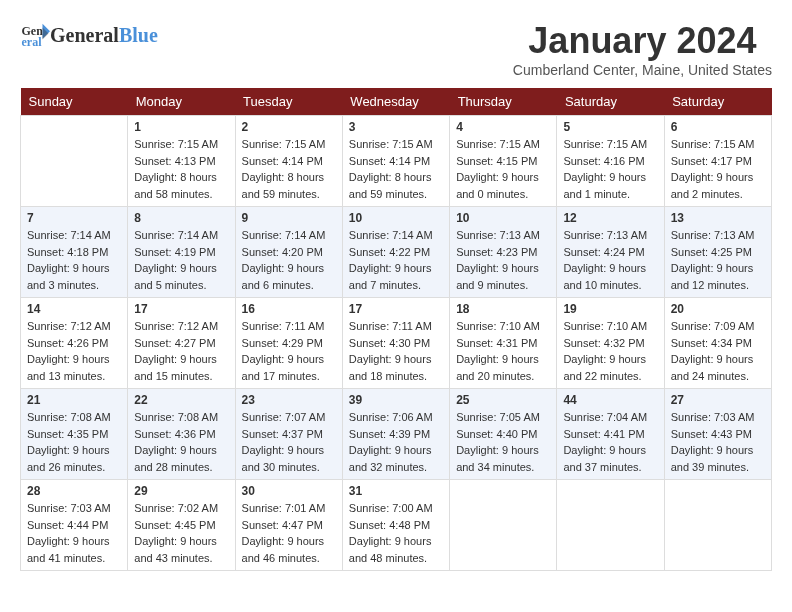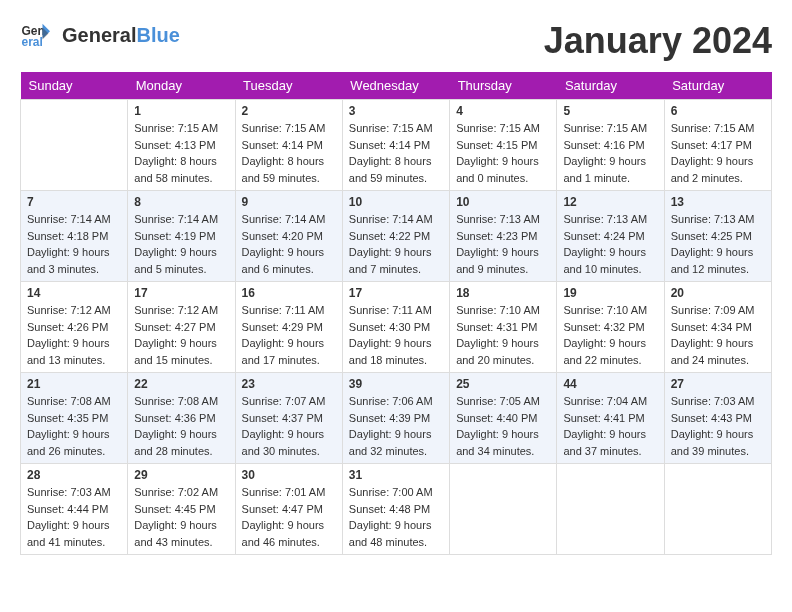--- a/index.html
+++ b/index.html
@@ -12,21 +12,22 @@
     }
     .header {
       display: flex;
       justify-content: space-between;
       align-items: flex-start;
       margin-bottom: 10px;
     }
     .logo {
       display: flex;
       align-items: center;
-      gap: 12px;
+      gap: 0;
+      font-family: Liberation Serif, serif;
     }
     .logo-text-general {
       font-size: 20px;
       font-weight: bold;
       color: #333;
     }
     .logo-text-blue {
       font-size: 20px;
       font-weight: bold;
       color: #4a90d9;
@@ -45,21 +46,21 @@
     }
     .location-title {
       font-size: 14px;
       color: #555;
     }
     table {
       width: 100%;
       border-collapse: collapse;
     }
     th {
-      background-color: #a21caf;
+      background-color: #7f1d1d;
       color: white;
       text-align: left;
       padding: 6px 8px;
       font-size: 13px;
       font-weight: normal;
     }
     td {
       border: 1px solid #ddd;
       vertical-align: top;
       padding: 4px 6px;
@@ -102,20 +103,21 @@
     </svg>
     <div>
       <div style="display:flex; align-items:center;">
         <span class="logo-text-general">General</span>
         <span class="logo-text-blue">Blue</span>
       </div>
     </div>
   </div>
   <div class="title-block">
     <div class="month-title">January 2024</div>
+    <div class="location-title">Cumberland Center, Maine, United States</div>
   </div>
 </div>
 
 <table>
   <thead>
     <tr>
     <th>Sunday</th>
         <th>Monday</th>
         <th>Tuesday</th>
         <th>Wednesday</th>

